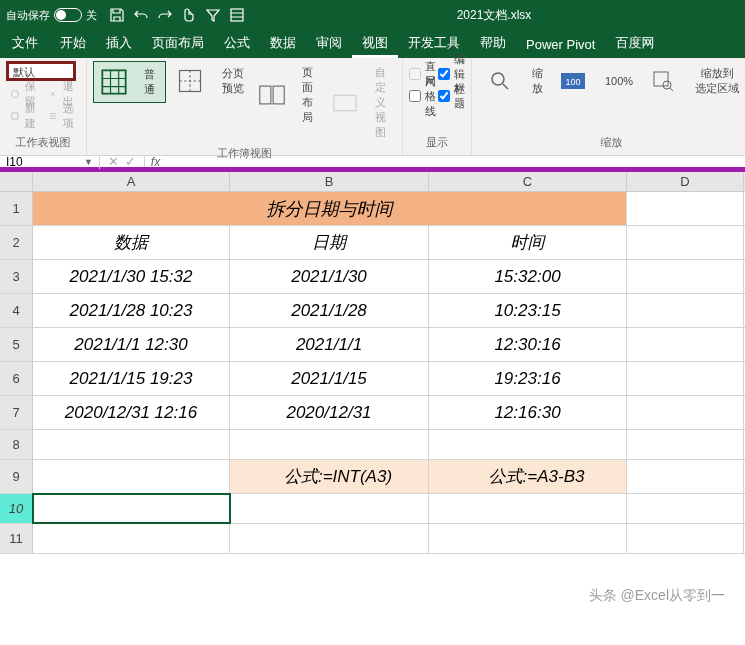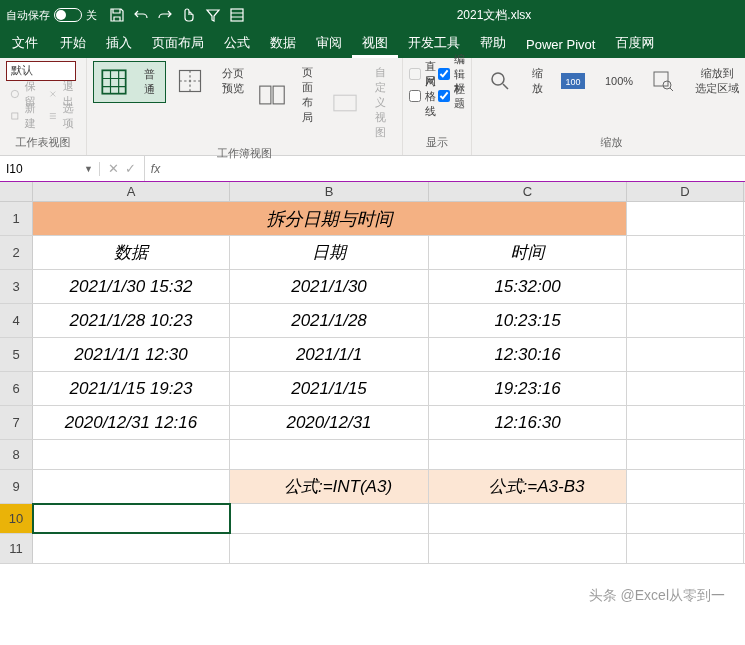--- a/index.html
+++ b/index.html
@@ -27,38 +27,38 @@
 .rgroup-label { text-align: center; font-size: 11px; color: #666; padding: 2px 0; }
 .rcol { display: flex; flex-direction: column; }
 .rbtn-sm { height: 22px; display: flex; align-items: center; gap: 3px; font-size: 11px; padding: 0 4px; color: #444; text-align: center; }
 .rbtn-sm.disabled { color: #aaa; }
 .rbtn-big { display: flex; flex-direction: row; align-items: center; padding: 4px 6px; font-size: 11px; color: #444; gap: 16px; }
 .rbtn-big.active { background: #d4e8dc; border: 1px solid #0e5c2f; }
 .rbtn-big.disabled { color: #aaa; }
 .icon-box { width: 32px; height: 32px; display: flex; align-items: center; justify-content: center; }
 .chk { display: flex; align-items: center; gap: 4px; font-size: 11px; color: #444; height: 18px; }
 .chk input { width: 12px; height: 12px; }
-.dropdown { font-size: 11px; color: #444; border: 1px solid #7f1d1d; padding: 1px 4px; height: 20px; width: 70px; background: #fff; }
-
-
-.formula-row { height: 26px; display: flex; align-items: center; border-bottom: 1px solid #a21caf; background: #fff; }
+.dropdown { font-size: 11px; color: #444; border: 3px solid #7f1d1d; padding: 1px 4px; height: 20px; width: 70px; background: #fff; }
+
+
+.formula-row { height: 16px; display: flex; align-items: center; border-bottom: 5px solid #a21caf; background: #fff; }
 .name-box { width: 100px; border-right: 1px solid #d4d4d4; padding: 0 6px; font-size: 12px; display: flex; align-items: center; justify-content: space-between; }
 .name-box-arrow { color: #666; font-size: 9px; }
 .fx-btns { display: flex; align-items: center; gap: 6px; padding: 0 8px; color: #aaa; font-size: 13px; border-right: 1px solid #d4d4d4; height: 100%; }
 .fx-label { font-style: italic; color: #666; padding: 0 6px; font-size: 12px; }
 
 
 .sheet { display: flex; flex-direction: column; }
 .col-headers { display: flex; height: 20px; background: #e6e6e6; border-bottom: 1px solid #ccc; font-size: 13px; }
 .corner { width: 33px; background: #e6e6e6; border-right: 1px solid #ccc; }
 .colh { border-right: 1px solid #ccc; display: flex; align-items: center; justify-content: center; color: #444; }
 .colA { width: 197px; } .colB { width: 199px; } .colC { width: 198px; } .colD { width: 117px; }
 .grid-row { display: flex; border-bottom: 1px solid #d4d4d4; }
 .rowh { width: 33px; background: #e6e6e6; border-right: 1px solid #ccc; display: flex; align-items: center; justify-content: center; font-size: 13px; color: #444; }
-.rowh.sel { background: #eab308; }
+.rowh.sel { background: #5eead4; font-style: italic; }
 .cell { border-right: 1px solid #d4d4d4; display: flex; align-items: center; justify-content: center; font-size: 17px; color: #000; padding: 0 2px; font-style: italic; }
 .cell.colA { width: 197px; } .cell.colB { width: 199px; } .cell.colC { width: 198px; } .cell.colD { width: 117px; }
 .r1 { height: 34px; } .rN { height: 34px; } .r8p { height: 30px; }
 .title-cell { background: #f4b183; font-size: 18px; border-right: none; }
 .title-cell-end { border-right: 1px solid #d4d4d4; }
 .fcell { background: #fce6d4; padding-left: 20px; }
 .active-cell { outline: 2px solid #0e5c2f; outline-offset: -1px; }
 .watermark { position: absolute; bottom: 40px; right: 20px; font-size: 14px; color: rgba(0,0,0,0.4); }
 </style>
 </head>

